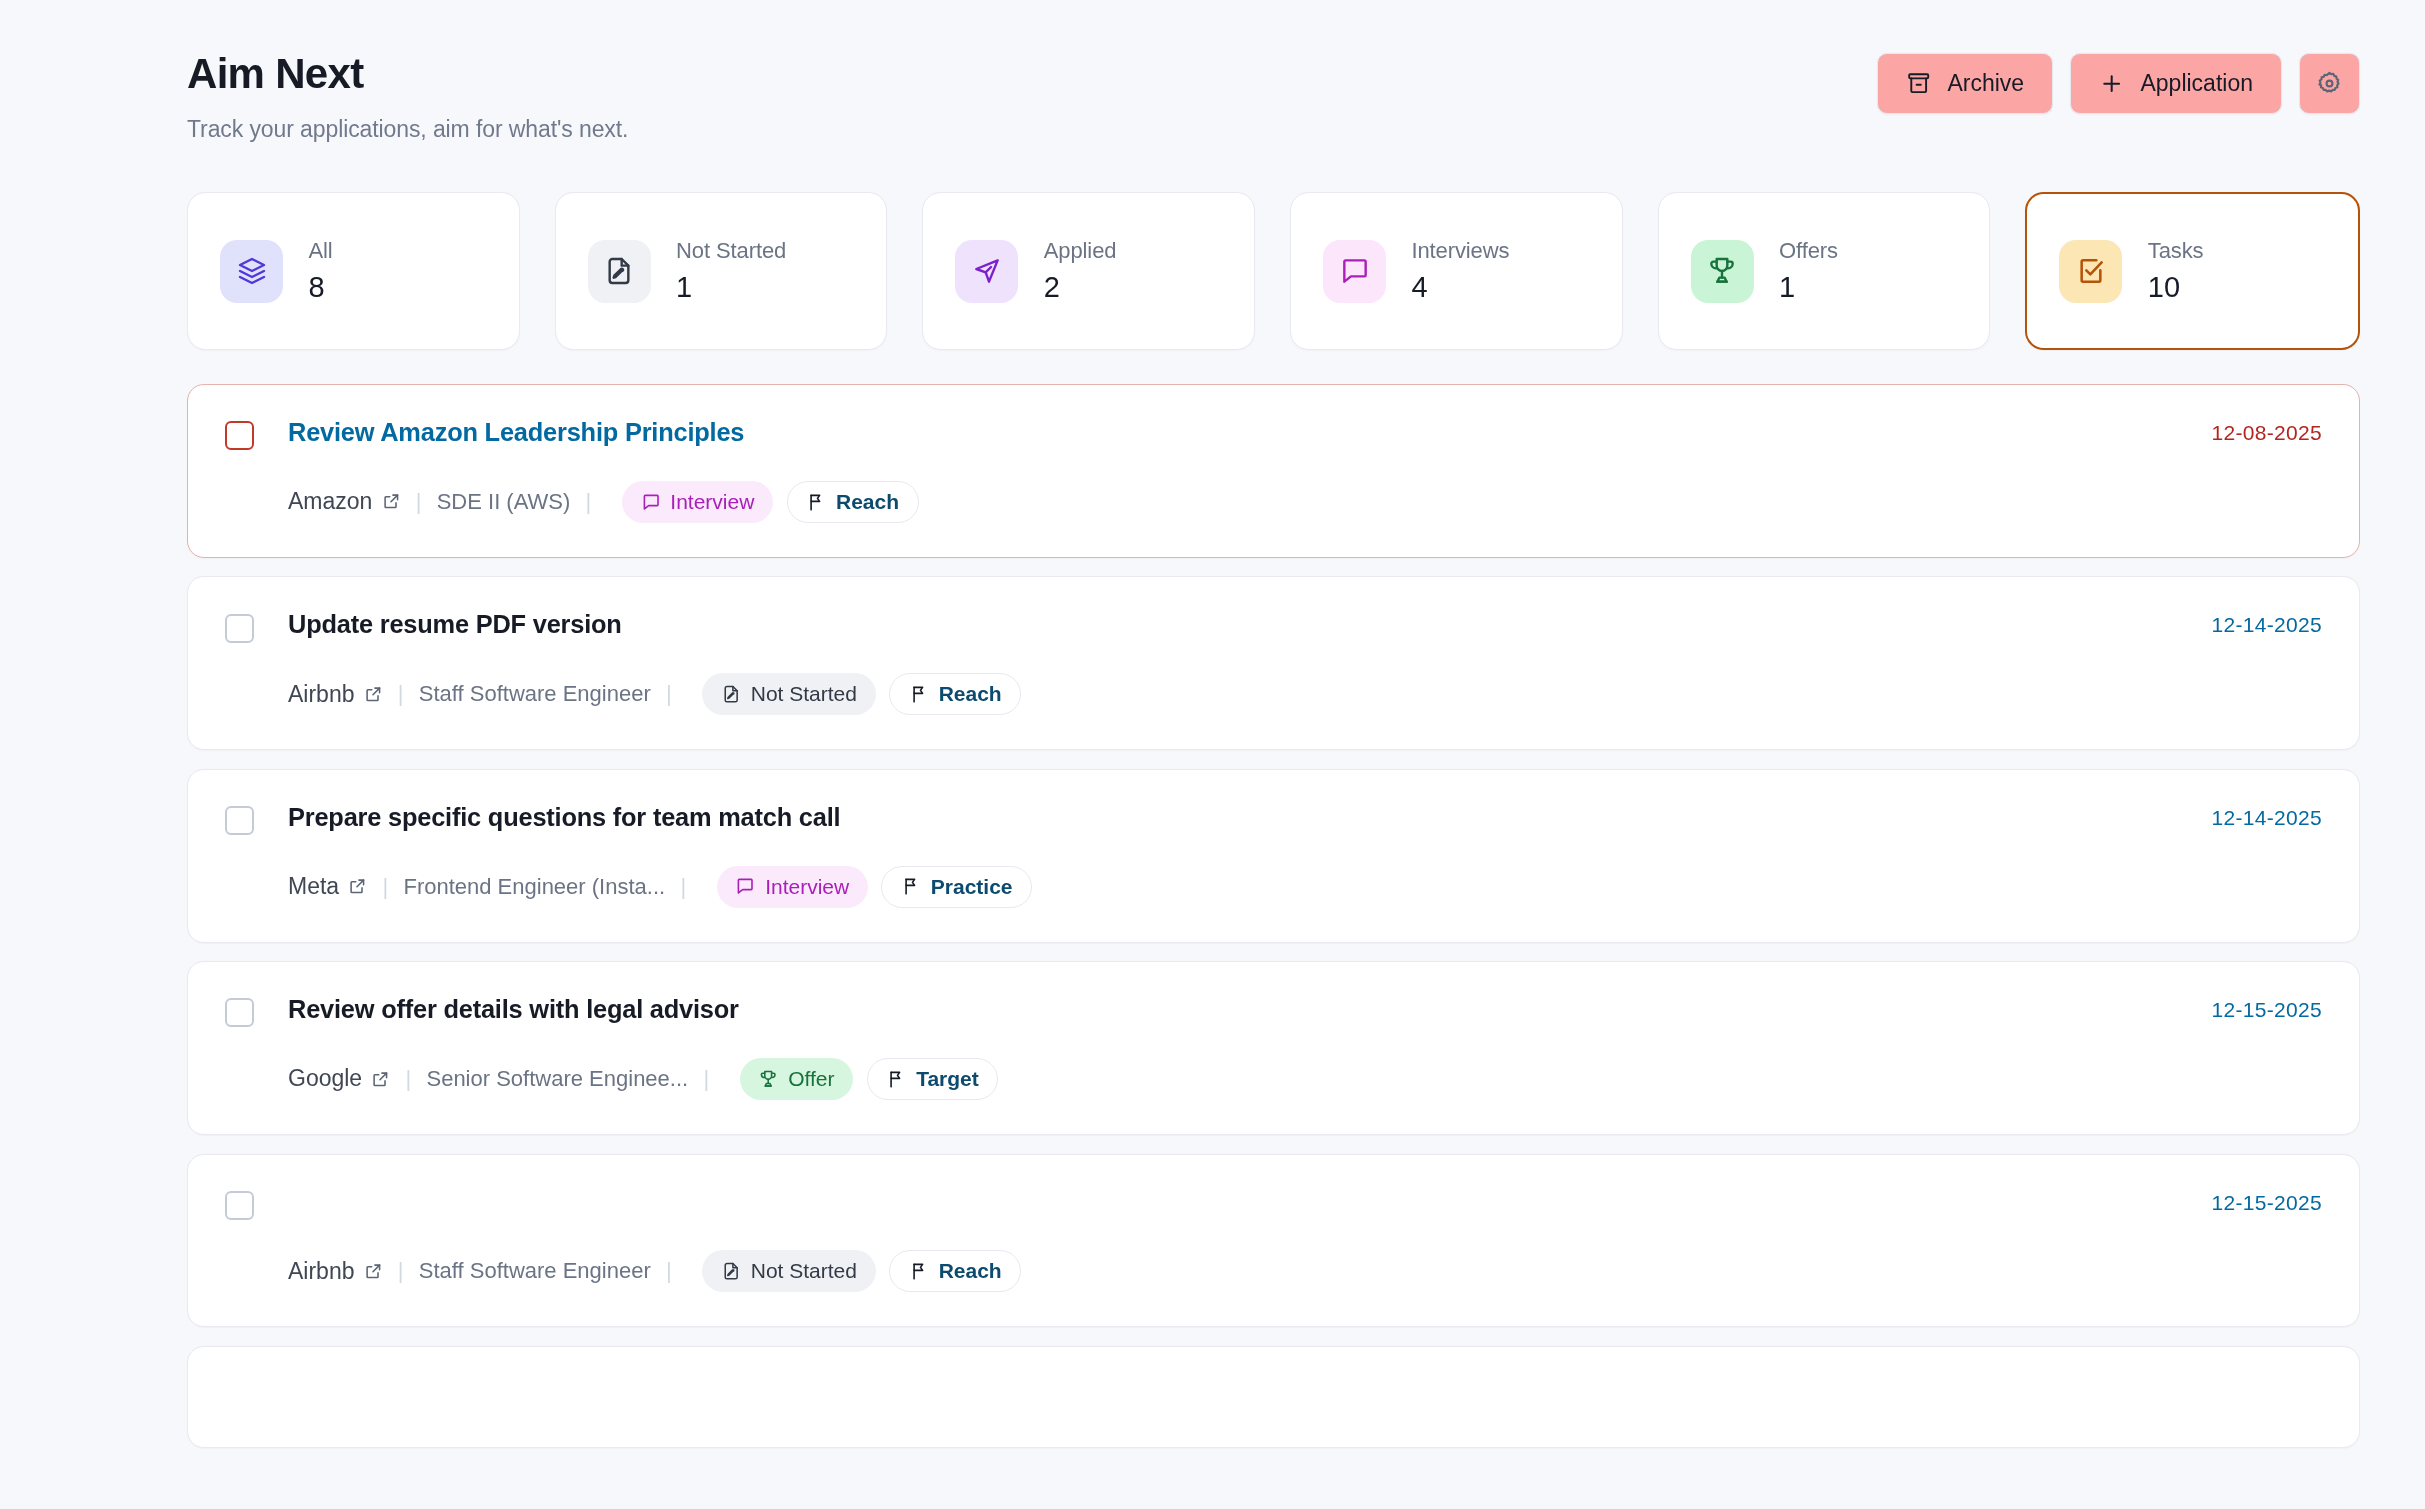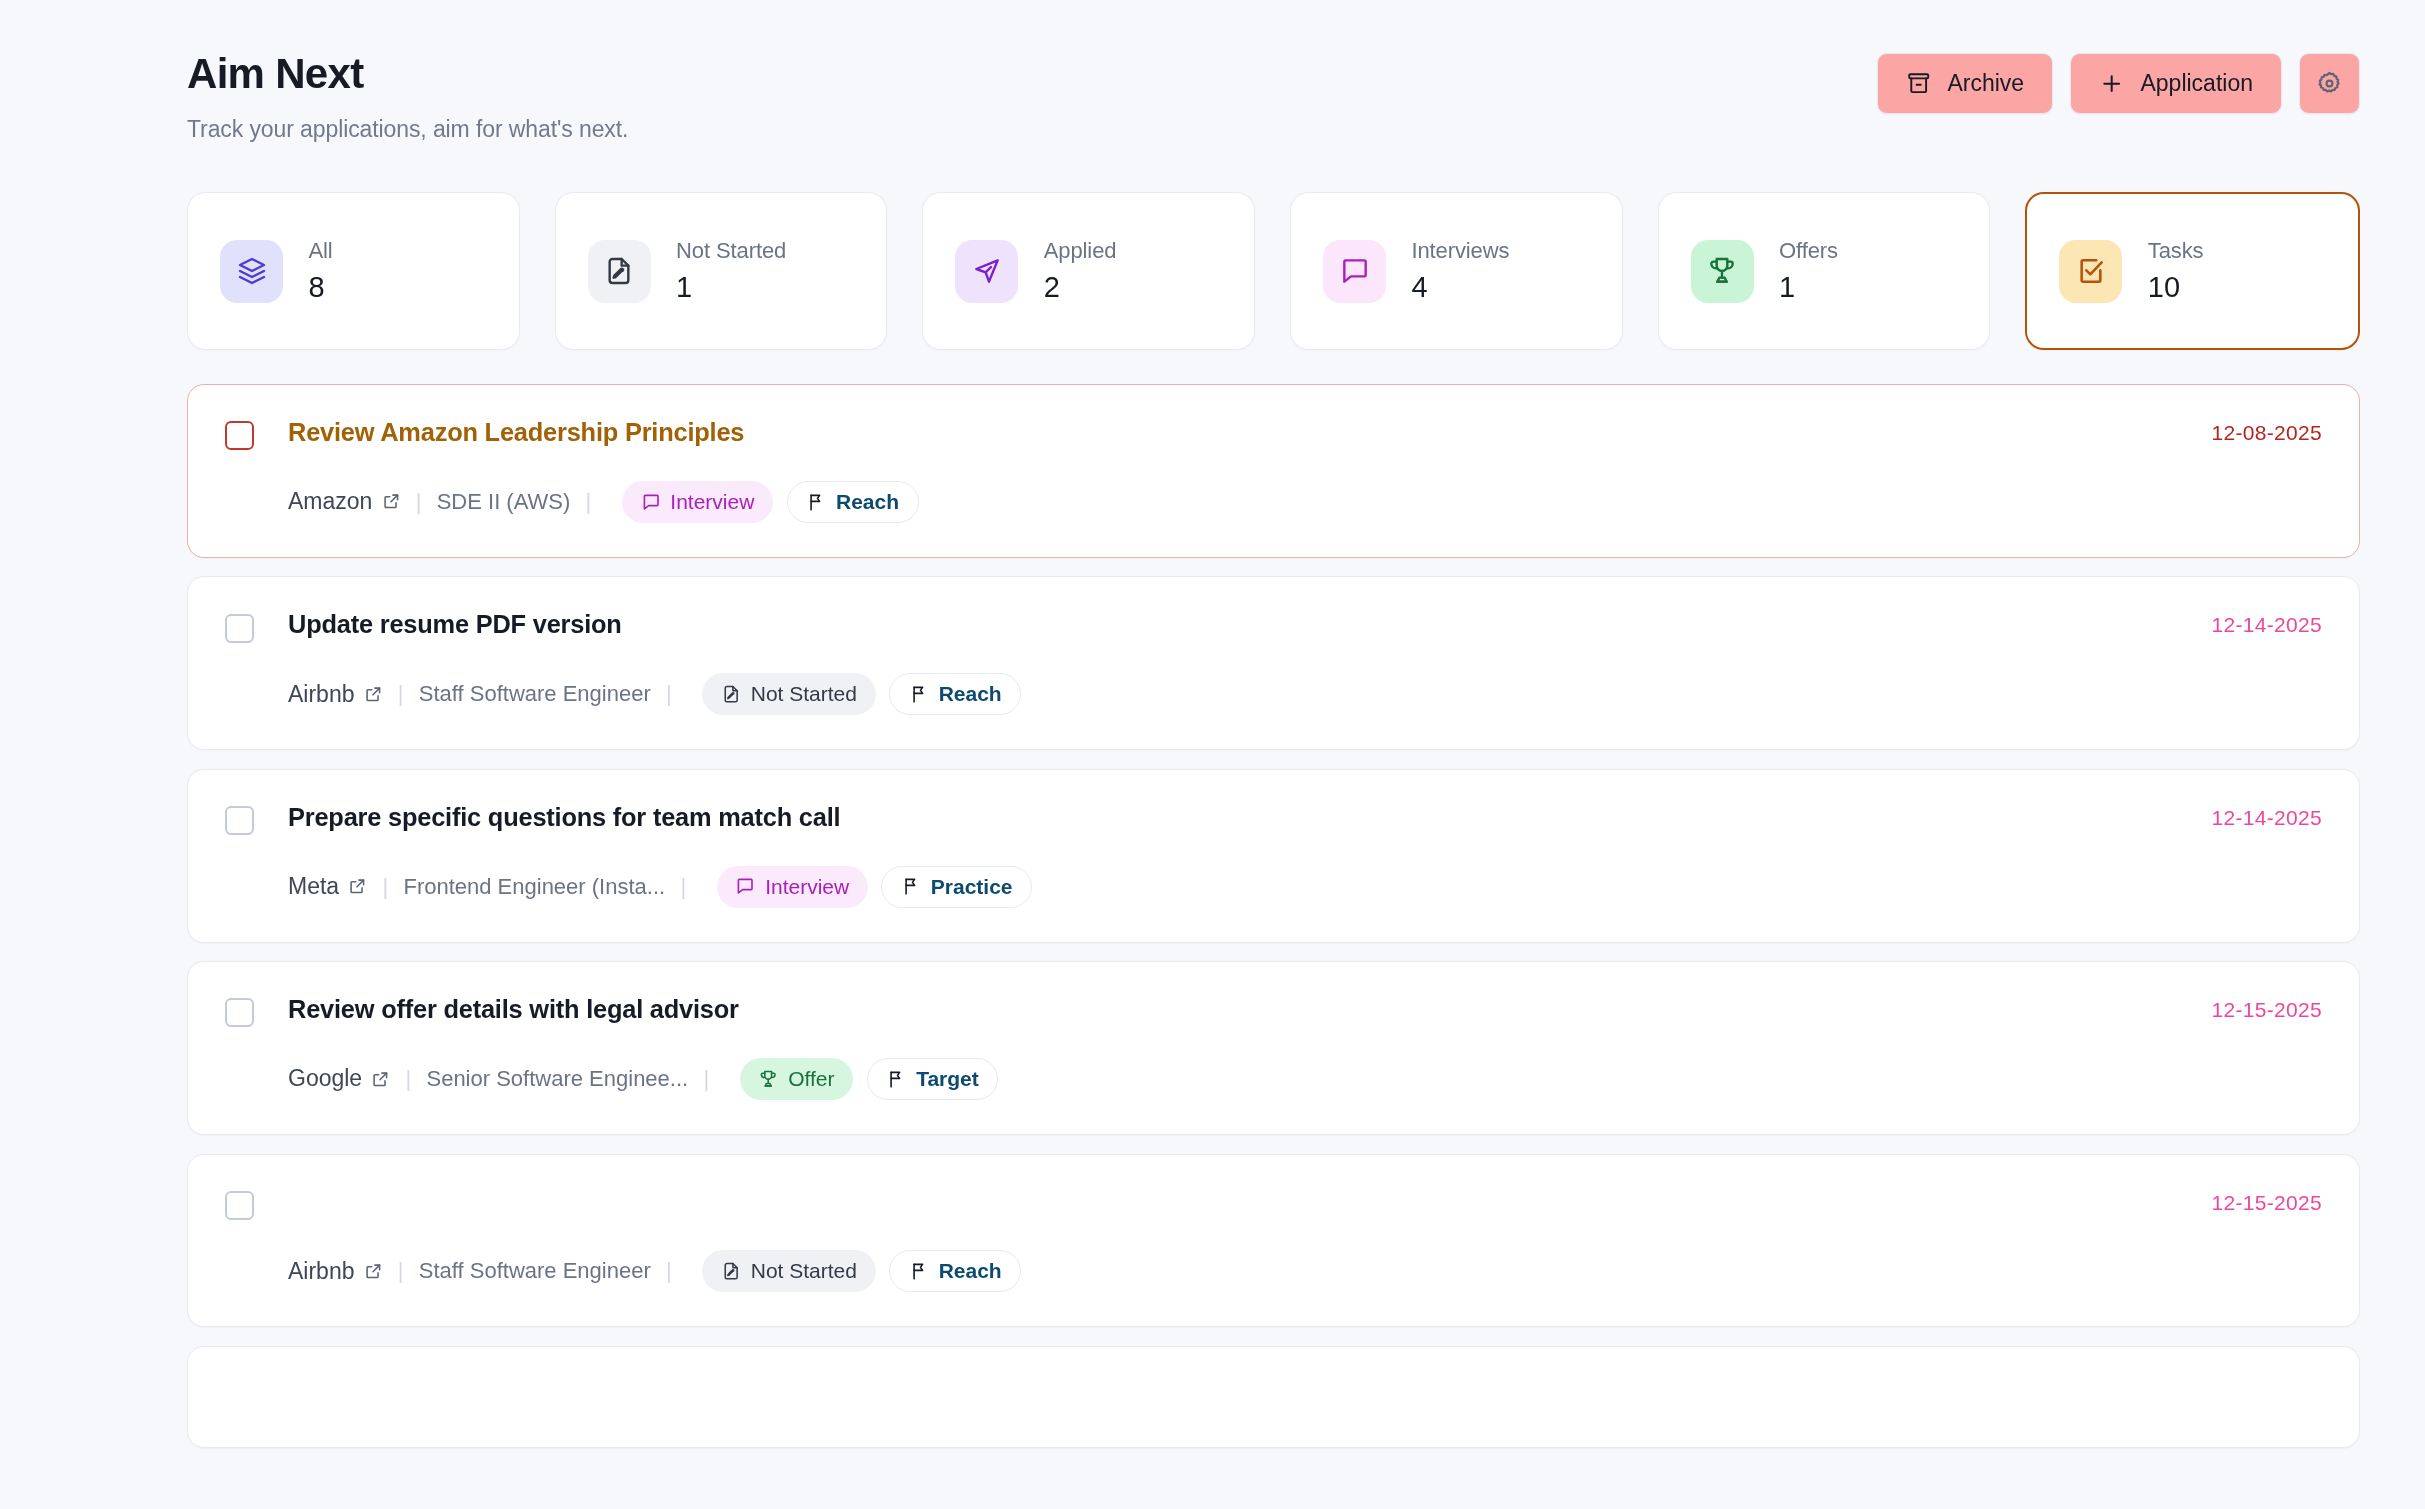--- a/index.html
+++ b/index.html
@@ -146,27 +146,27 @@
   }
   .overdue .checkbox { border-color: #c0392b; }
   .task-title {
     font-size: 25.4px;
     font-weight: 700;
     color: #161b26;
     margin-left: 34px;
     letter-spacing: -0.2px;
     line-height: 1.2;
   }
-  .overdue .task-title { color: #a16207; }
+  .overdue .task-title { color: #0369a1; }
   .task-date {
     position: absolute;
     right: 37px;
     top: 36px;
     font-size: 21px;
-    color: #ec4899;
+    color: #0369a1;
     letter-spacing: 0.3px;
   }
   .overdue .task-date { color: #b3261e; }
 
   .task-meta {
     display: flex;
     align-items: center;
     gap: 0;
     margin-top: 30.5px;
     margin-left: 63px;

